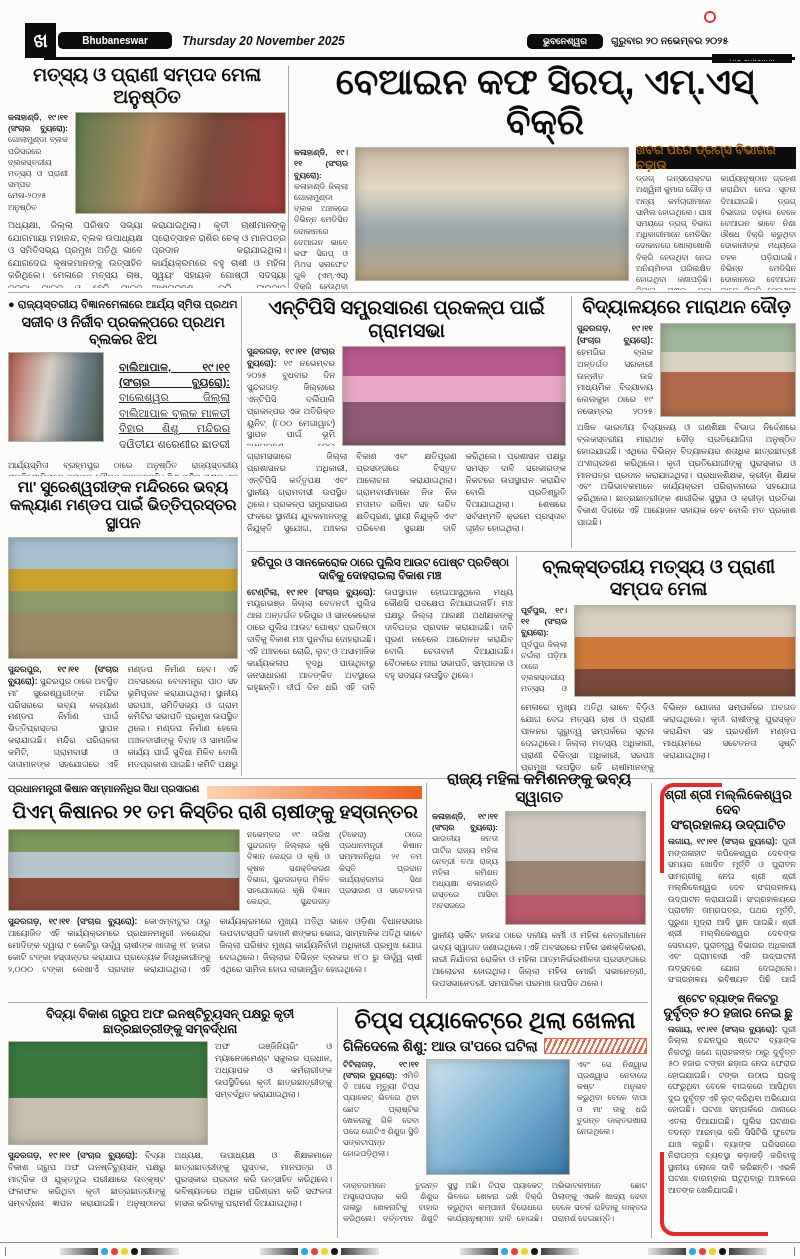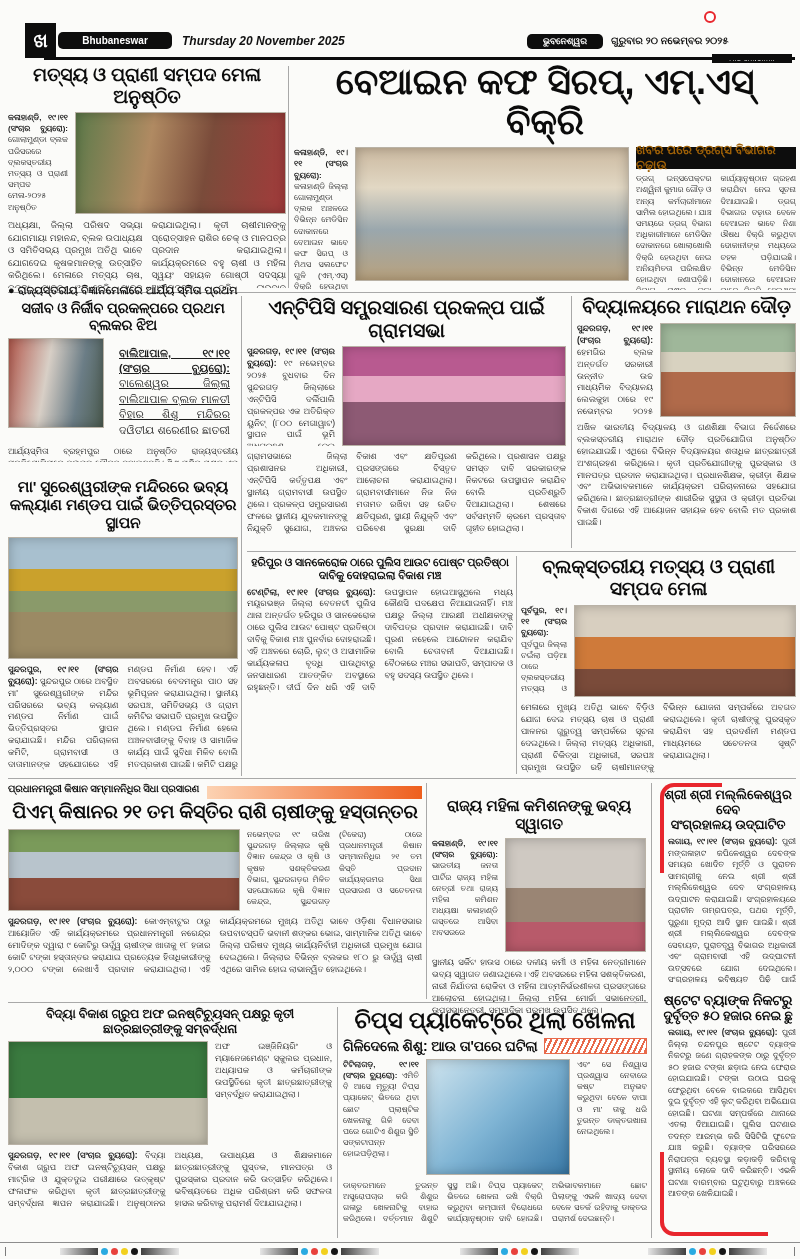--- a/index.html
+++ b/index.html
@@ -101,21 +101,21 @@
       <div style="flex:1;">
         <div class="blackbar" style="height:22px;font-size:12.5px;">ଖବର ପରେ ଡ୍ରଗ୍ସ ବିଭାଗର ଚଢ଼ାଉ</div>
         <p class="bt c2" style="height:132px;font-size:8px;margin:4px 0 0;">ଡ୍ରଗ୍ ଇନ୍ସପେକ୍ଟର ଅଶ୍ୱିନୀ କୁମାର ଗୌଡ଼ ଓ ଅନ୍ୟ କର୍ମଚାରୀମାନେ ସାମିଲ ହୋଇଥିଲେ। ଯାଞ୍ଚ ସମୟରେ ଡ୍ରଗ୍ ବିଭାଗ ଅଧିକାରୀମାନେ ମେଡିସିନ ଦୋକାନରେ ଖୋଲାଖୋଲି ବିକ୍ରି ହେଉଥିବା ନେଇ ଅନିୟମିତତା ପରିଲକ୍ଷିତ ହୋଇଥିବା ଜଣାପଡ଼ିଛି। ବିଭାଗ ପକ୍ଷରୁ କଡ଼ା କାର୍ଯ୍ୟାନୁଷ୍ଠାନ ଗ୍ରହଣ କରାଯିବା ନେଇ ସୂଚନା ଦିଆଯାଇଛି। ଡ୍ରଗ୍ ବିଭାଗର ଚଢ଼ାଉ ବେଳେ ବେଆଇନ ଭାବେ ନିଶା ଔଷଧ ବିକ୍ରି କରୁଥିବା ଦୋକାନୀଙ୍କ ମଧ୍ୟରେ ଚହଳ ପଡ଼ିଯାଇଛି। ବିଭିନ୍ନ ମେଡିସିନ ଦୋକାନରେ ବେଆଇନ ଭାବେ ବିକ୍ରି ହେଉଥିବା କଫ ସିରପ୍ ଓ ଏମ୍.ଏସ୍ ଜବତ କରାଯାଇଛି।</p>
       </div>
     </div>
 
   </section>
 
   <div class="hline" style="left:8px;top:292px;width:788px;"></div>
 
-  <section style="left:8px;top:284px;width:230px;height:178px;">
+  <section style="left:8px;top:298px;width:230px;height:178px;">
     <div style="font-size:11px;font-weight:bold;">
       <span>● </span><span>ରାଜ୍ୟସ୍ତରୀୟ ବିଜ୍ଞାନମେଳାରେ ଆର୍ଯ୍ୟ ସ୍ମିତା ପ୍ରଥମ</span>
     </div>
     <h2 class="hl center" style="font-size:14.5px;margin:3px 0 4px;">ସଜୀବ ଓ ନିର୍ଜୀବ ପ୍ରକଳ୍ପରେ ପ୍ରଥମ ବ୍ଲକର ଝିଅ</h2>
     <div class="row">
       <div class="photo ph-c" style="width:94px;height:88px;"></div>
       <p class="bt" style="flex:1;height:88px;font-size:11px;margin:8px;text-decoration:underline;">
         <span class="dl">ବାଲିଆପାଳ, ୧୯।୧୧ (ସଂଚାର ବ୍ୟୁରୋ):</span>
         <span>ବାଲେଶ୍ୱର ଜିଲ୍ଲା ବାଲିଆପାଳ ବ୍ଲକ ମାଳତୀ ବିହାର ଶିଶୁ ମନ୍ଦିରର ଦ୍ୱିତୀୟ ଶ୍ରେଣୀର ଛାତ୍ରୀ ଆର୍ଯ୍ୟସ୍ମିତା ବେରା ରାଜ୍ୟସ୍ତରୀୟ ବିଜ୍ଞାନ ମେଳାରେ ସଜୀବ ଓ ନିର୍ଜୀବ ପ୍ରକଳ୍ପରେ ପ୍ରଥମ ସ୍ଥାନ ଅଧିକାର କରିଛନ୍ତି।</span>
       </p>
@@ -197,21 +197,21 @@
       <p class="bt c2" style="flex:1;height:80px;font-size:8px;margin:0;">ନଭେମ୍ବର ୧୯ ତାରିଖ ସୁନ୍ଦରଗଡ଼ ଜିଲ୍ଲାର କୃଷି ବିଜ୍ଞାନ କେନ୍ଦ୍ର ଓ କୃଷି ଓ କୃଷକ ସଶକ୍ତିକରଣ ବିଭାଗ, ସୁନ୍ଦରଗଡ଼ର ମିଳିତ ସହଯୋଗରେ କୃଷି ବିଜ୍ଞାନ କେନ୍ଦ୍ର, ସୁନ୍ଦରଗଡ଼ (ଟିକେରା) ଠାରେ ପ୍ରଧାନମନ୍ତ୍ରୀ କିଷାନ ସମ୍ମାନନିଧିର ୨୧ ତମ କିସ୍ତି ପ୍ରଦାନ କାର୍ଯ୍ୟକ୍ରମର ସିଧା ପ୍ରସାରଣ ଓ ସଚେତନତା କାର୍ଯ୍ୟକ୍ରମ ଅନୁଷ୍ଠିତ ହୋଇଥିଲା।</p>
     </div>
     <p class="bt c2" style="height:74px;margin:5px 0 0;font-size:8.5px;">
       <span class="dl">ସୁନ୍ଦରଗଡ଼, ୧୯।୧୧ (ସଂଚାର ବ୍ୟୁରୋ):</span>
       <span>କୋଏମ୍ବାଟୁର ଠାରୁ ଆୟୋଜିତ ଏହି କାର୍ଯ୍ୟକ୍ରମରେ ପ୍ରଧାନମନ୍ତ୍ରୀ ନରେନ୍ଦ୍ର ମୋଦିଙ୍କ ଦ୍ୱାରା ୯ କୋଟିରୁ ଊର୍ଦ୍ଧ୍ୱ ଚାଷୀଙ୍କ ଖାତାକୁ ୧୮ ହଜାର କୋଟି ଟଙ୍କା ହସ୍ତାନ୍ତର କରାଯାଇ ପ୍ରତ୍ୟେକ ହିତାଧିକାରୀଙ୍କୁ ୨,୦୦୦ ଟଙ୍କା ଲେଖାଏଁ ପ୍ରଦାନ କରାଯାଇଥିଲା। ଏହି କାର୍ଯ୍ୟକ୍ରମରେ ମୁଖ୍ୟ ଅତିଥି ଭାବେ ଓଡ଼ିଶା ବିଧାନସଭାର ଉପବାଚସ୍ପତି ଭବାନୀ ଶଙ୍କର ଭୋଇ, ସାମ୍ମାନିକ ଅତିଥି ଭାବେ ଜିଲ୍ଲା ପରିଷଦ ମୁଖ୍ୟ କାର୍ଯ୍ୟନିର୍ବାହୀ ଅଧିକାରୀ ପ୍ରମୁଖ ଯୋଗ ଦେଇଥିଲେ। ଜିଲ୍ଲାର ବିଭିନ୍ନ ବ୍ଲକର ୧୮୦ ରୁ ଊର୍ଦ୍ଧ୍ୱ ଚାଷୀ ଏଥିରେ ସାମିଲ ହୋଇ ଲାଭାନ୍ୱିତ ହୋଇଥିଲେ।</span>
     </p>
   </section>
 
   <div class="vline" style="left:426px;top:783px;height:216px;"></div>
 
-  <section style="left:432px;top:797px;width:214px;height:216px;">
+  <section style="left:432px;top:770px;width:214px;height:216px;">
     <h2 class="hl center" style="font-size:15.5px;margin:0 0 5px;">ରାଜ୍ୟ ମହିଳା କମିଶନଙ୍କୁ ଭବ୍ୟ ସ୍ୱାଗତ</h2>
     <div class="row">
       <p class="bt" style="width:66px;height:112px;font-size:8px;margin:0;">
         <span class="dl">କଳାହାଣ୍ଡି, ୧୯।୧୧ (ସଂଚାର ବ୍ୟୁରୋ):</span>
         <span>ଭାରତୀୟ ଜନତା ପାର୍ଟିର ରାଜ୍ୟ ମହିଳା ନେତ୍ରୀ ତଥା ରାଜ୍ୟ ମହିଳା କମିଶନ ଅଧ୍ୟକ୍ଷା କଳାହାଣ୍ଡି ଗସ୍ତରେ ଆସିବା ଅବସରରେ</span>
       </p>
       <div class="photo ph-j" style="flex:1;height:112px;"></div>
     </div>
     <p class="bt" style="height:62px;margin:5px 0 0;font-size:8.5px;">ସ୍ଥାନୀୟ ସର୍କିଟ ହାଉସ ଠାରେ ଦଳୀୟ କର୍ମୀ ଓ ମହିଳା ନେତ୍ରୀମାନେ ଭବ୍ୟ ସ୍ୱାଗତ ଜଣାଇଥିଲେ। ଏହି ଅବସରରେ ମହିଳା ସଶକ୍ତିକରଣ, ନାରୀ ନିର୍ଯାତନା ରୋକିବା ଓ ମହିଳା ଆତ୍ମନିର୍ଭରଶୀଳତା ପ୍ରସଙ୍ଗରେ ଆଲୋଚନା ହୋଇଥିଲା। ଜିଲ୍ଲା ମହିଳା ମୋର୍ଚ୍ଚା ସଭାନେତ୍ରୀ, ଉପସଭାନେତ୍ରୀ, ସମ୍ପାଦିକା ପ୍ରମୁଖ ଉପସ୍ଥିତ ଥିଲେ।</p>
   </section>
@@ -255,21 +255,21 @@
         <span class="dl">ଟିଟିଲାଗଡ଼, ୧୯।୧୧ (ସଂଚାର ବ୍ୟୁରୋ):</span>
         <span>ଏମିତି ବି ଆସେ ମୃତ୍ୟୁ! ଚିପ୍ସ ପ୍ୟାକେଟ୍ ଭିତରେ ଥିବା ଛୋଟ ପ୍ଲାଷ୍ଟିକ ଖେଳନାକୁ ଗିଳି ଦେବା ପରେ ଗୋଟିଏ ଶିଶୁର ସ୍ଥିତି ସଙ୍କଟାପନ୍ନ ହୋଇପଡ଼ିଥିଲା।</span>
       </p>
       <div class="photo ph-m" style="width:142px;height:114px;"></div>
       <p class="bt" style="flex:1;height:116px;font-size:8px;margin:0;">ଏବଂ ସେ ନିଶ୍ୱାସ ପ୍ରଶ୍ୱାସ ନେବାରେ କଷ୍ଟ ଅନୁଭବ କରୁଥିବା ବେଳେ ବାପା ଓ ମା' ତାକୁ ଧରି ତୁରନ୍ତ ଡାକ୍ତରଖାନା ନେଇଥିଲେ।</p>
     </div>
     <p class="bt c3" style="height:48px;margin:5px 0 0;font-size:8px;">ଡାକ୍ତରମାନେ ତୁରନ୍ତ ଅସ୍ତ୍ରୋପଚାର କରି ଶିଶୁର ଗଳାରୁ ଖେଳନାଟିକୁ ବାହାର କରିଥିଲେ। ବର୍ତ୍ତମାନ ଶିଶୁଟି ସୁସ୍ଥ ଅଛି। ଚିପ୍ସ ପ୍ୟାକେଟ୍ ଭିତରେ ଖେଳନା ରଖି ବିକ୍ରି କରୁଥିବା କମ୍ପାନୀ ବିରୋଧରେ କାର୍ଯ୍ୟାନୁଷ୍ଠାନ ଦାବି ହୋଇଛି। ଅଭିଭାବକମାନେ ଛୋଟ ପିଲାଙ୍କୁ ଏଭଳି ଖାଦ୍ୟ ଦେବା ବେଳେ ସତର୍କ ରହିବାକୁ ଡାକ୍ତର ପରାମର୍ଶ ଦେଇଛନ୍ତି।</p>
   </section>
 
   <section style="left:660px;top:990px;width:136px;height:248px;">
-    <h2 class="hl center" style="font-size:14px;margin:2px 0 0;">ଷ୍ଟେଟ ବ୍ୟାଙ୍କ ନିକଟରୁ</h2>
+    <h2 class="hl center" style="font-size:11px;margin:2px 0 0;">ଷ୍ଟେଟ ବ୍ୟାଙ୍କ ନିକଟରୁ</h2>
     <h2 class="hl center" style="font-size:13px;margin:0 0 4px;">ଦୁର୍ବୃତ୍ତ ୫୦ ହଜାର ନେଇ ଛୁ</h2>
     <p class="bt" style="height:188px;margin:0 0 0 8px;font-size:8.2px;">
       <span class="dl">ଲଗାୟ, ୧୯।୧୧ (ସଂଚାର ବ୍ୟୁରୋ):</span>
       <span>ପୁରୀ ଜିଲ୍ଲା ଚନ୍ଦନପୁର ଷ୍ଟେଟ ବ୍ୟାଙ୍କ ନିକଟରୁ ଜଣେ ଗ୍ରାହକଙ୍କ ଠାରୁ ଦୁର୍ବୃତ୍ତ ୫୦ ହଜାର ଟଙ୍କା ଛଡ଼ାଇ ନେଇ ଫେରାର ହୋଇଯାଇଛି। ଟଙ୍କା ଉଠାଇ ଘରକୁ ଫେରୁଥିବା ବେଳେ ବାଇକରେ ଆସିଥିବା ଦୁଇ ଦୁର୍ବୃତ୍ତ ଏହି ଲୁଟ୍ କରିଥିବା ଅଭିଯୋଗ ହୋଇଛି। ଘଟଣା ସମ୍ପର୍କରେ ଥାନାରେ ଏତଲା ଦିଆଯାଇଛି। ପୁଲିସ ଘଟଣାର ତଦନ୍ତ ଆରମ୍ଭ କରି ସିସିଟିଭି ଫୁଟେଜ ଯାଞ୍ଚ କରୁଛି। ବ୍ୟାଙ୍କ ପରିସରରେ ନିରାପତ୍ତା ବ୍ୟବସ୍ଥା କଡ଼ାକଡ଼ି କରିବାକୁ ସ୍ଥାନୀୟ ଲୋକେ ଦାବି କରିଛନ୍ତି। ଏଭଳି ଘଟଣା ବାରମ୍ବାର ଘଟୁଥିବାରୁ ଅଞ୍ଚଳରେ ଆତଙ୍କ ଖେଳିଯାଇଛି।</span>
     </p>
     <div class="bracket-bl" style="left:0;bottom:2px;width:104px;height:80px;"></div>
   </section>
 
   <div class="hline" style="left:0;top:1242px;width:800px;background:#8d8d8d;"></div>
   <div class="tick" style="left:5px;top:1247px;"></div>

